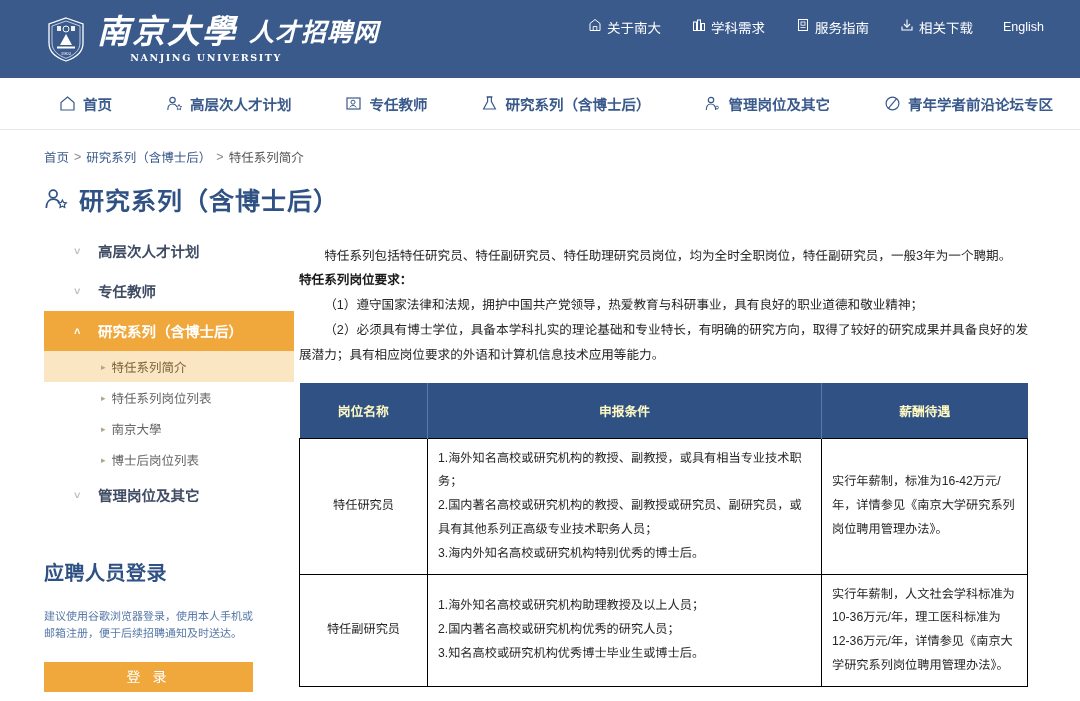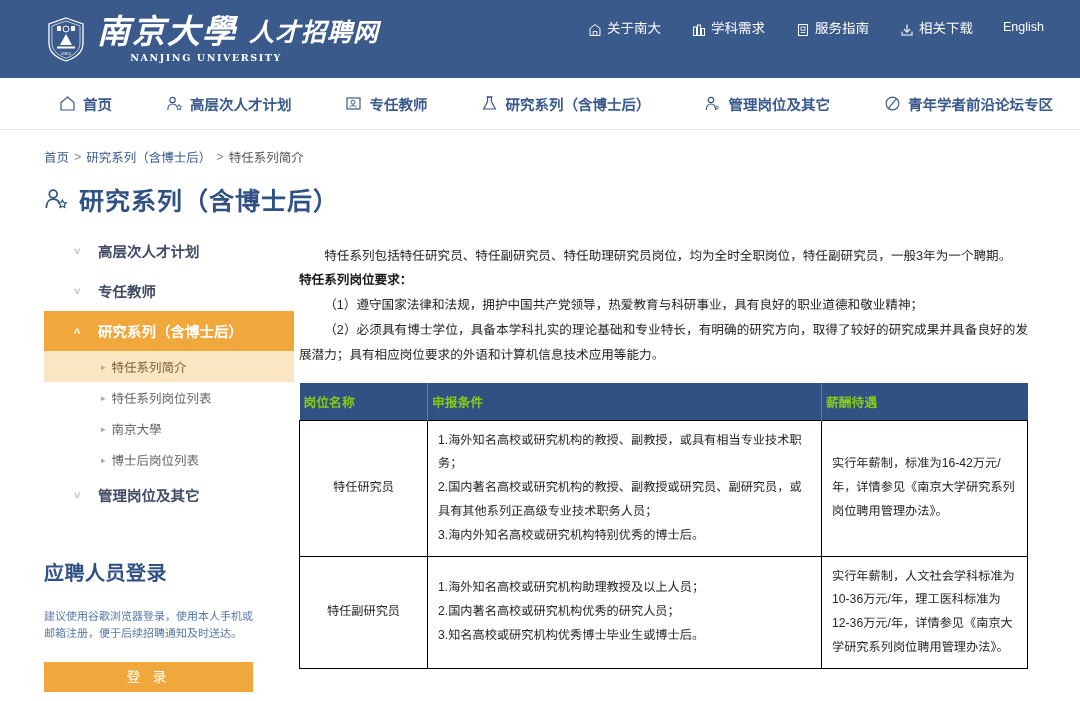--- a/index.html
+++ b/index.html
@@ -76,21 +76,21 @@
     top: 17px;
     display: flex;
     align-items: center;
     gap: 30px;
   }
   .top-nav a {
     color: #ffffff;
     font-size: 13.5px;
     text-decoration: none;
     display: flex;
-    align-items: flex-end;
+    align-items: flex-start;
     gap: 5px;
     white-space: nowrap;
   }
   .top-nav .ti { display:inline-flex; width:15px; height:15px; align-items:center; justify-content:center; }
   .top-nav .english { font-size: 12.5px; }
 
   
   .main-nav {
     height: 52px;
     background: #ffffff;
@@ -241,25 +241,25 @@
 
   
   table.jobs {
     width: 100%;
     border-collapse: collapse;
     margin-top: 14px;
     table-layout: fixed;
   }
   table.jobs thead th {
     background: #2f5183;
-    color: #84cc16;
+    color: #fef9c3;
     font-size: 12.8px;
     font-weight: 700;
-    padding: 9px 4px;
-    text-align: left;
+    padding: 18px 4px;
+    text-align: center;
     border-right: 1px solid #5a7aa8;
   }
   table.jobs thead th:last-child { border-right: none; }
   table.jobs td {
     border: 1px solid #000000;
     font-size: 12.2px;
     color: #262626;
     padding: 8px 10px;
     vertical-align: middle;
     line-height: 1.95;

